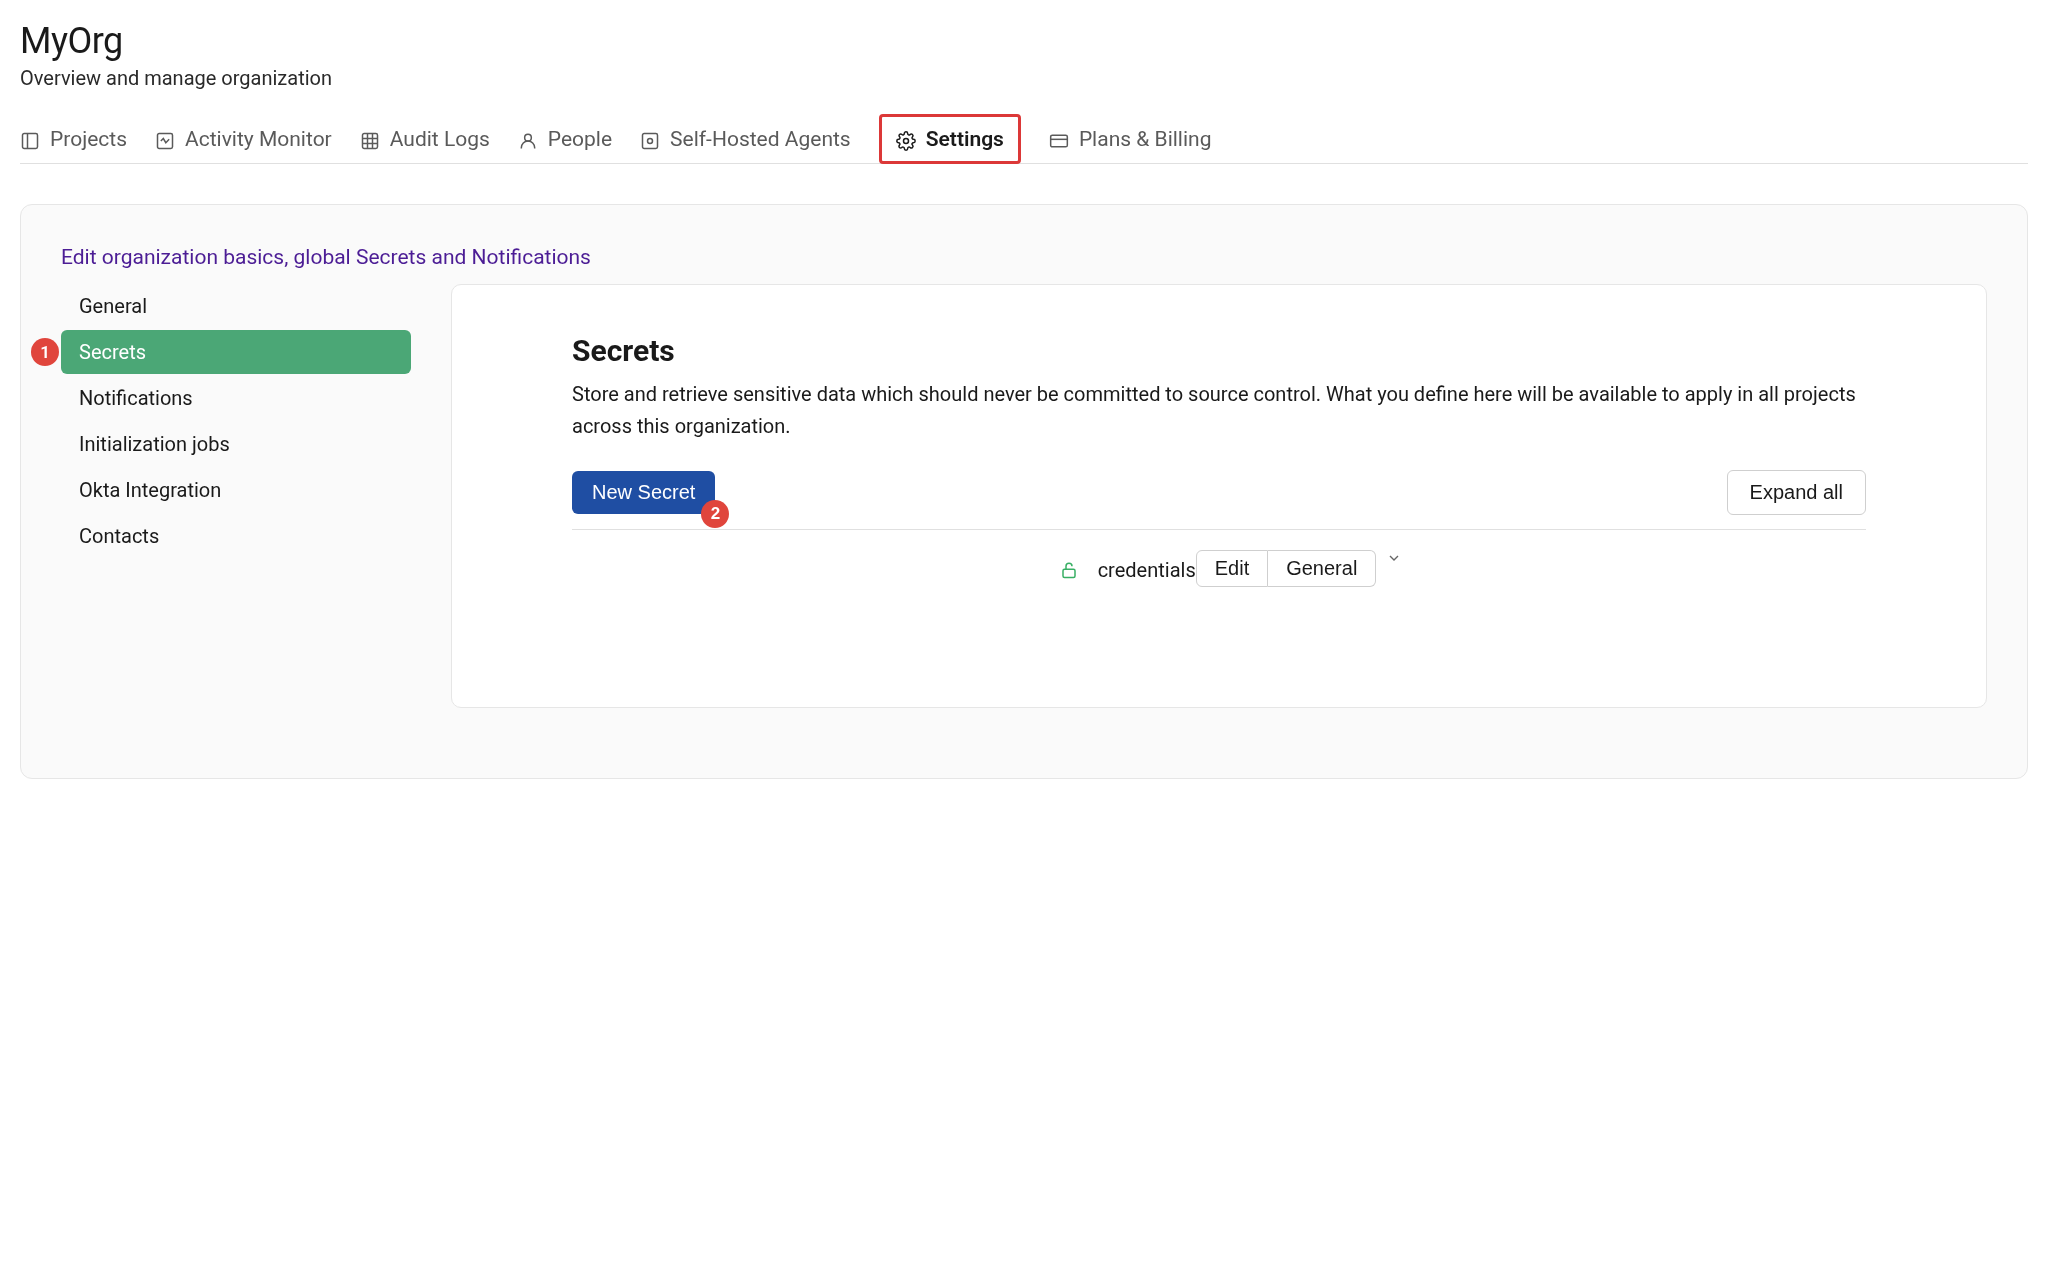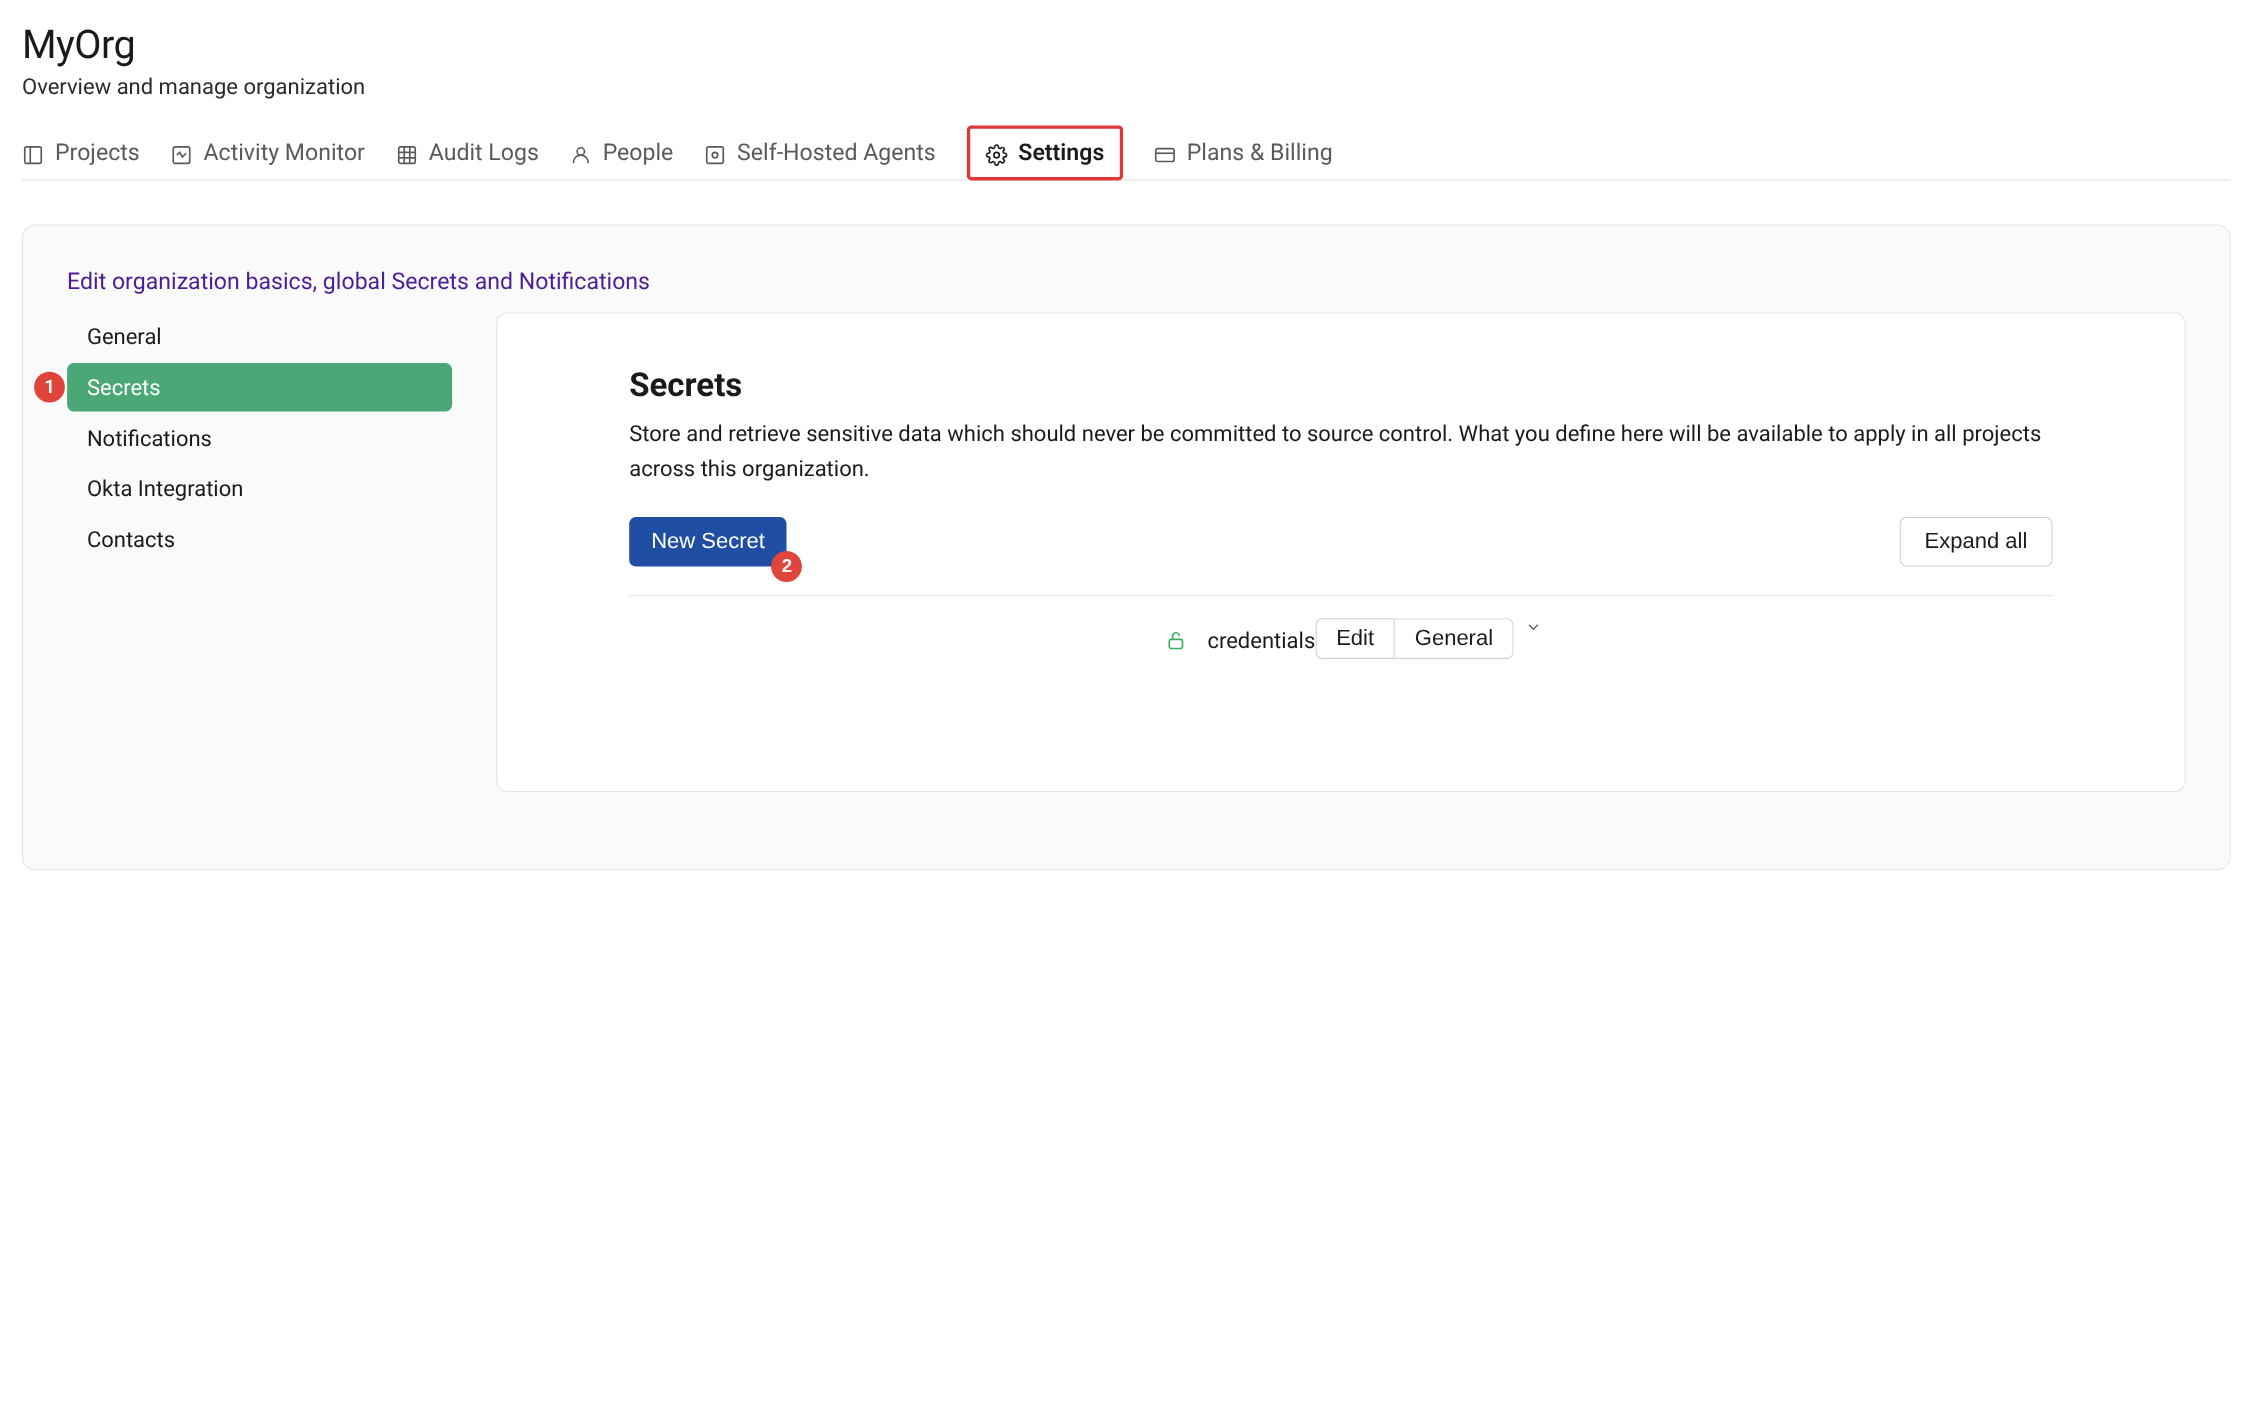--- a/index.html
+++ b/index.html
@@ -100,21 +100,22 @@
       border: 1px solid #e6e6e6;
       border-radius: 10px;
       background: #fff;
       padding: 48px 120px 120px 120px;
     }
     .content-title { font-size: 30px; font-weight: 700; margin-bottom: 10px; }
     .content-desc { font-size: 20px; line-height: 1.6; color: #1a1a1a; margin-bottom: 28px; }
     .action-row {
       display: flex;
       justify-content: space-between;
-      padding-bottom: 26px;
+      align-items: center;
+      padding-bottom: 14px;
       border-bottom: 1px solid #e0e0e0;
     }
     .btn-primary {
       position: relative;
       background: #1f4ea3;
       color: #fff;
       font-size: 20px;
       border: none;
       padding: 10px 20px;
       border-radius: 6px;
@@ -241,20 +242,21 @@
   <div class="settings-intro">Edit organization basics, global Secrets and Notifications</div>
 
   <div class="settings-body">
     <div class="settings-sidebar">
       <div class="sidebar-item">General</div>
       <div class="sidebar-item selected">
         <span class="callout">1</span>
         <span>Secrets</span>
       </div>
       <div class="sidebar-item">Notifications</div>
+      <div class="sidebar-item">Initialization jobs</div>
       <div class="sidebar-item">Okta Integration</div>
       <div class="sidebar-item">Contacts</div>
     </div>
 
     <div class="content-card">
       <div class="content-title">Secrets</div>
       <div class="content-desc">Store and retrieve sensitive data which should never be committed to source control. What you define here will be available to apply in all projects across this organization.</div>
 
       <div class="action-row">
         <button class="btn-primary">

